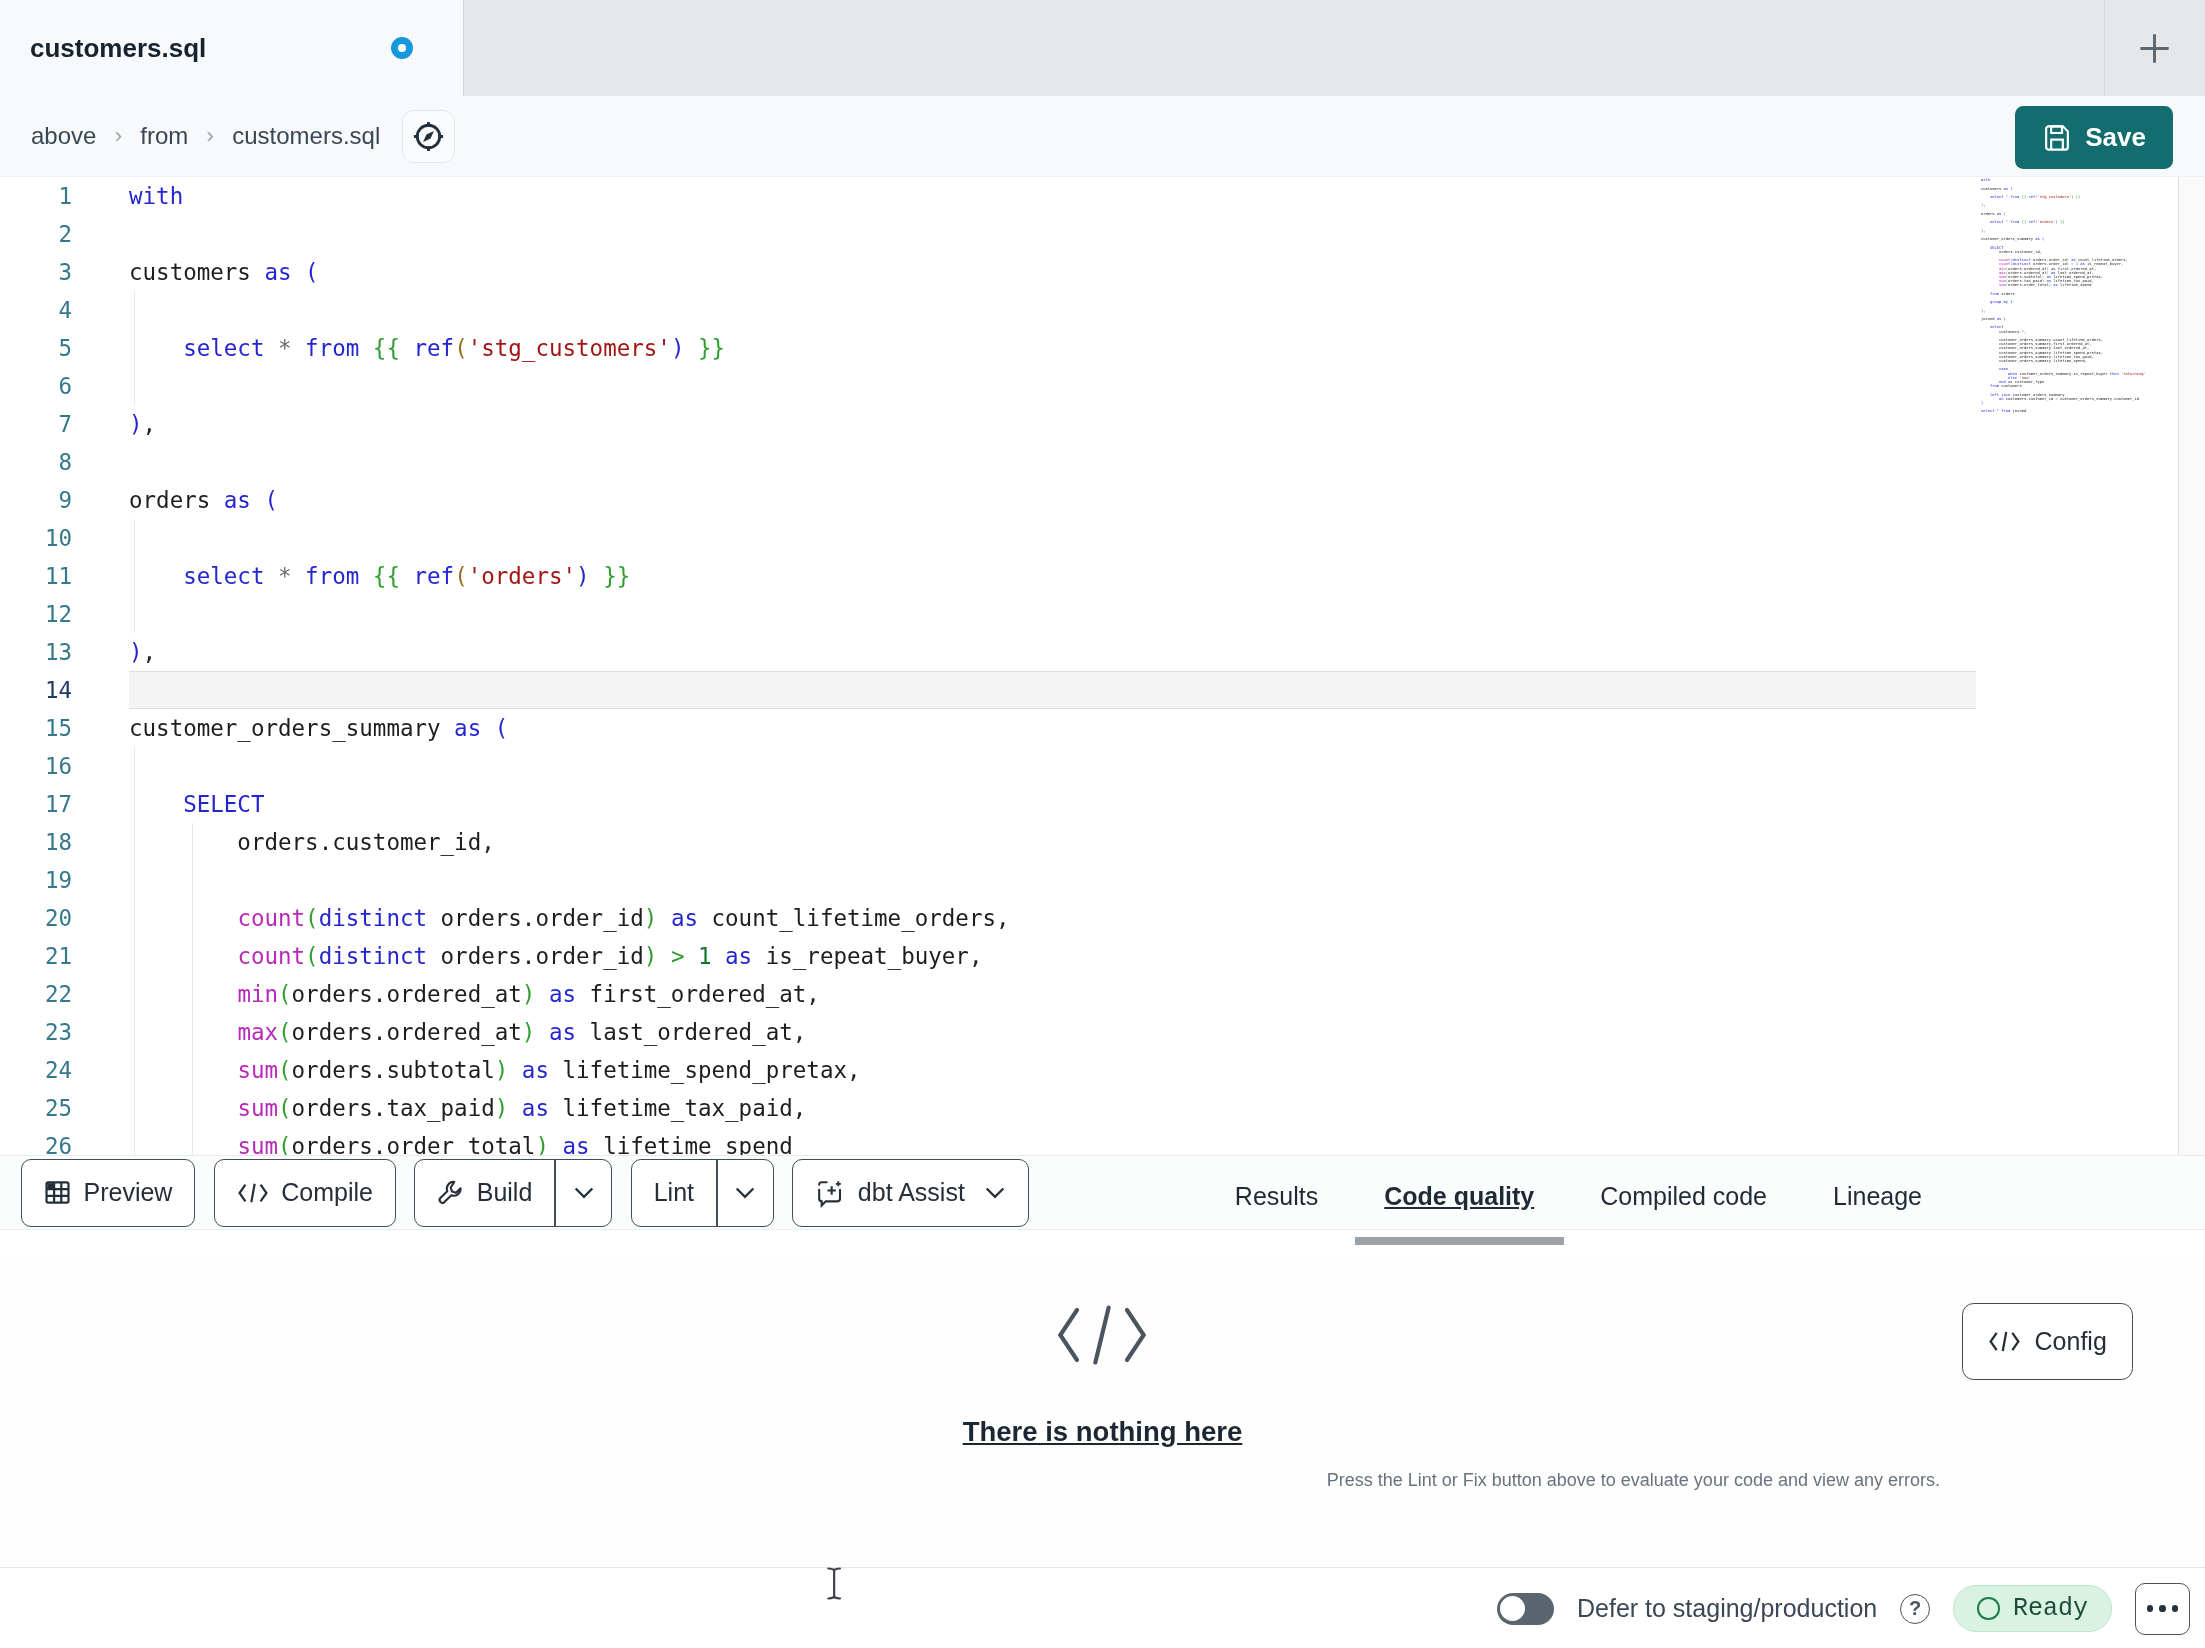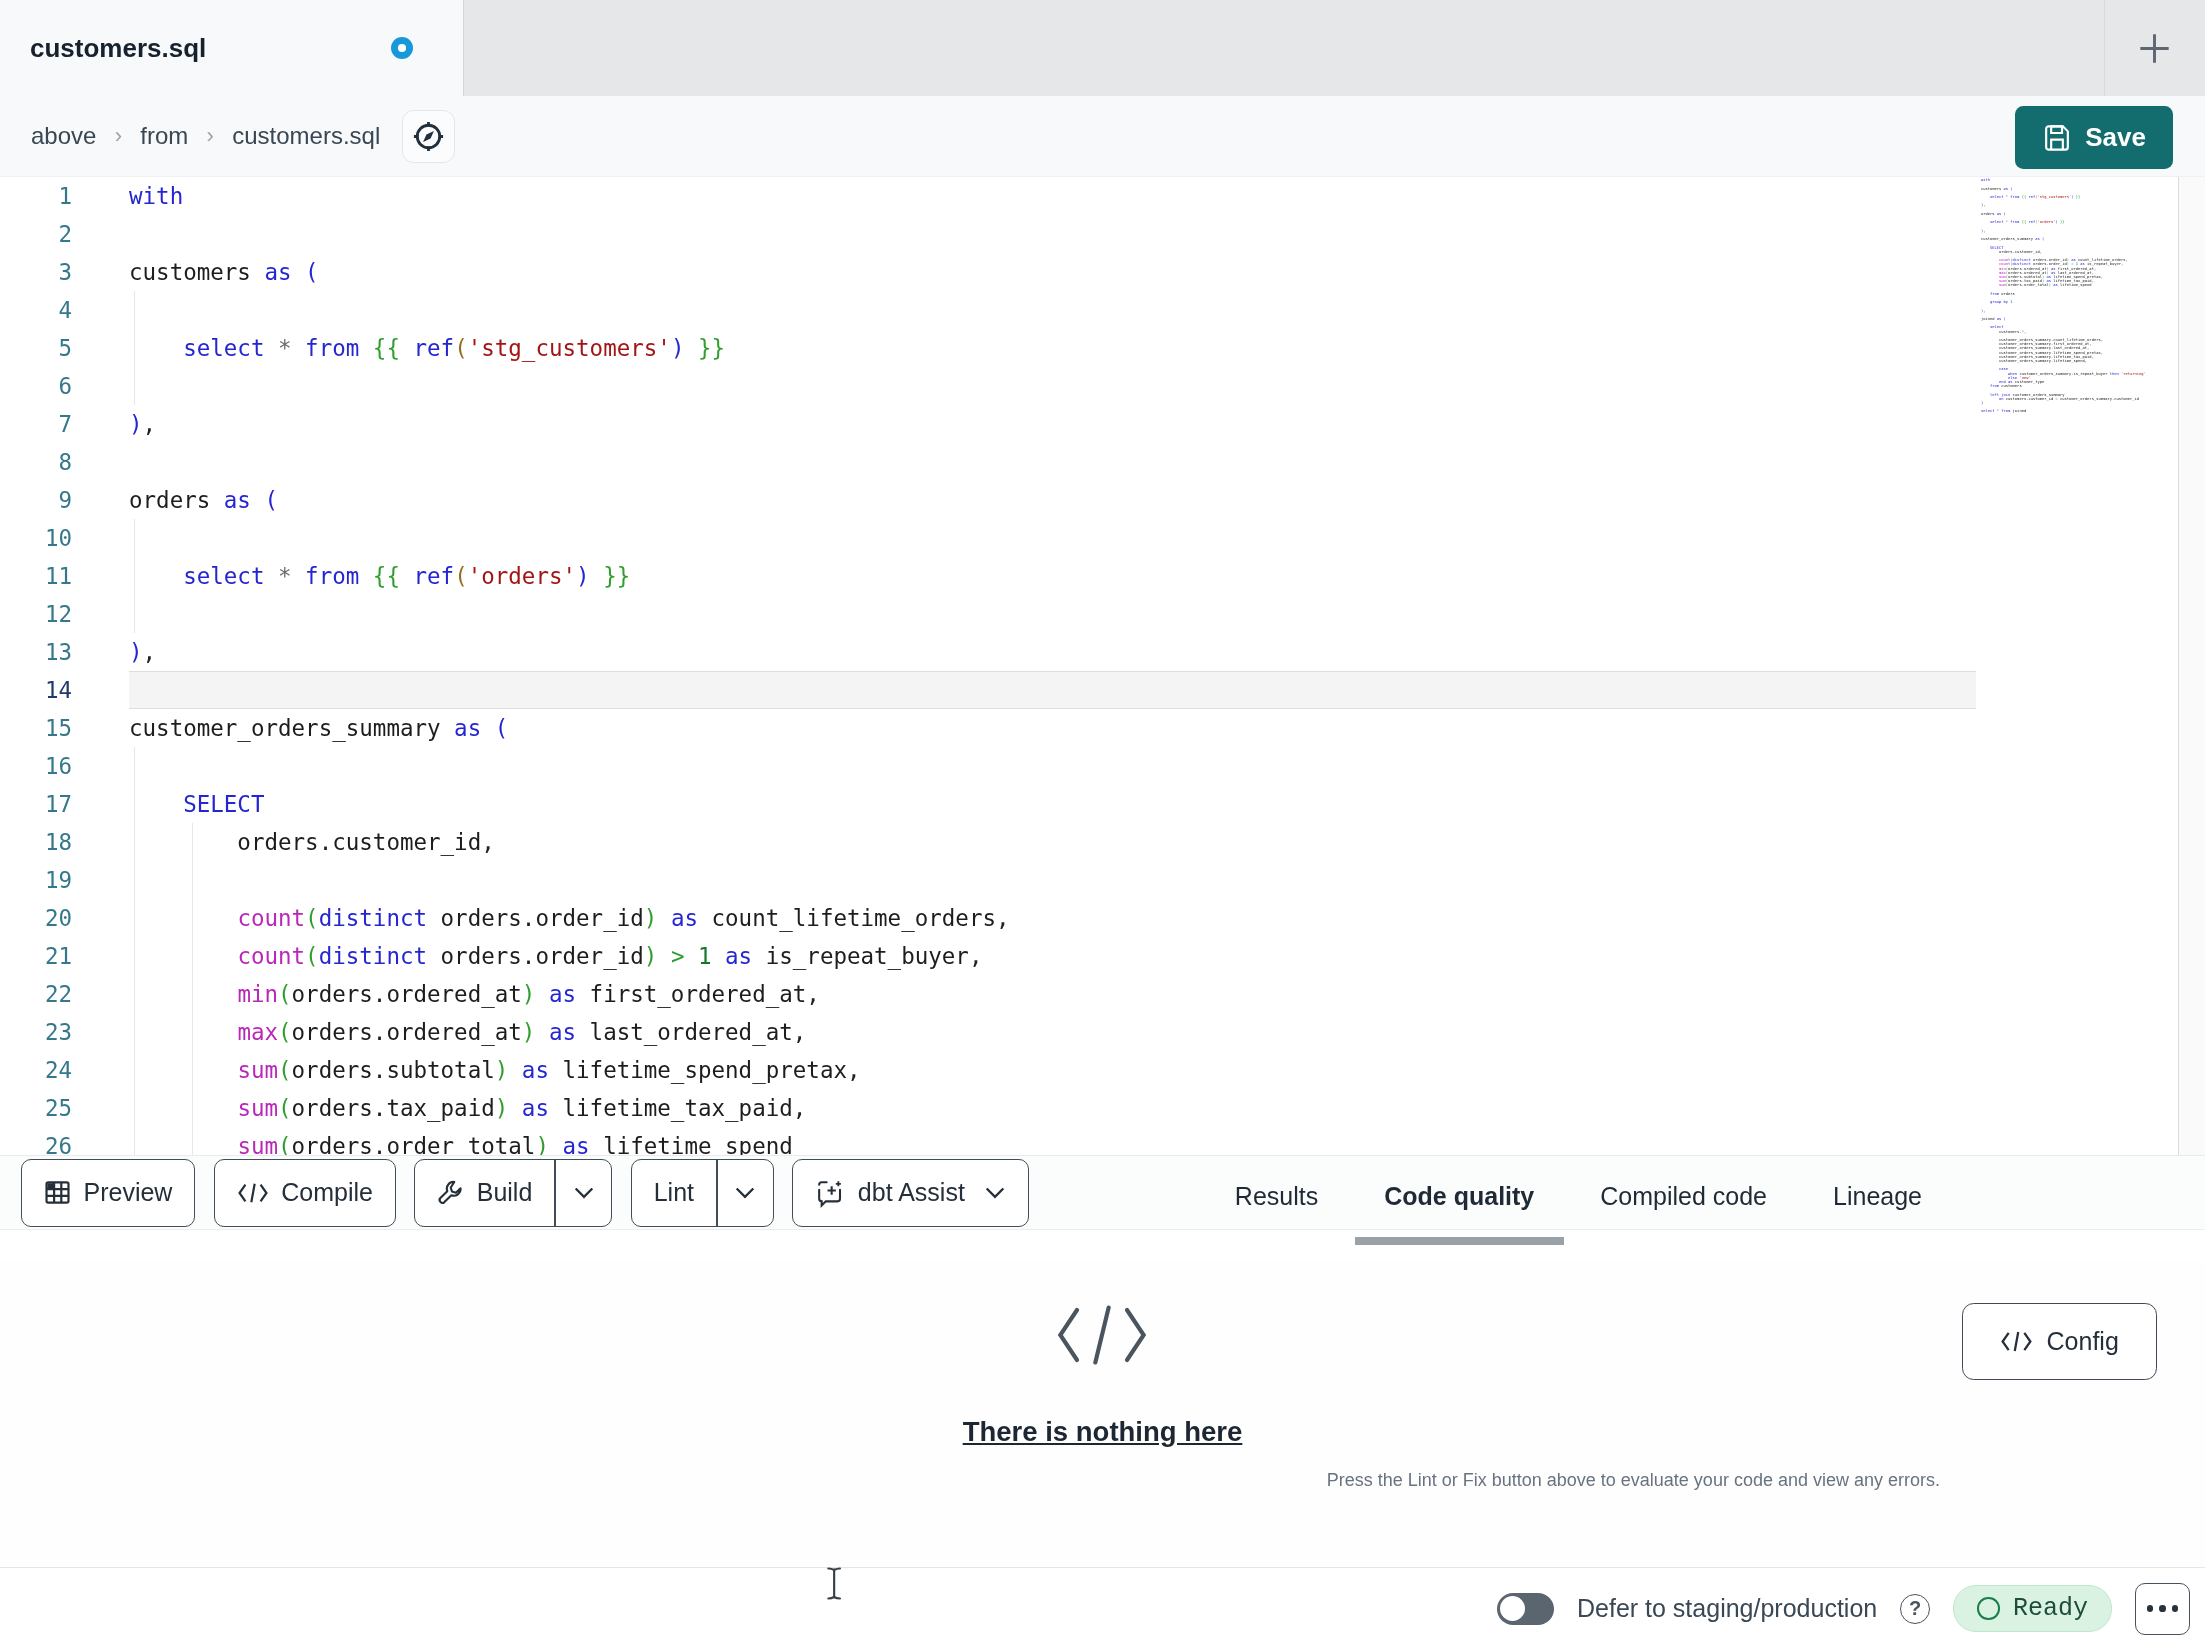--- a/index.html
+++ b/index.html
@@ -57,29 +57,29 @@
   .toolbar{position:absolute;left:0;top:1155px;width:2205px;height:75px;background:#fbfcfc;
     border-top:0.8px solid #e8eaeb;border-bottom:0.8px solid #ededee;display:flex;align-items:center;padding:0 0 0 21px;}
   .tbtn{height:68px;background:#fff;border:1.7px solid var(--btn-border);border-radius:10px;display:flex;align-items:center;
     font-size:25px;color:#242f3a;margin-right:18.3px;font-family:"Liberation Sans",sans-serif;}
   .tbtn .seg{display:flex;align-items:center;gap:12.5px;padding:0 22px;height:100%;}
   .tbtn .divider{width:1.7px;height:100%;background:var(--btn-border);}
   .tbtn .seg.chev{padding:0 16.7px;}
 
   .paneltabs{margin-left:auto;display:flex;height:104px;margin-right:250px;}
   .ptab{display:flex;align-items:center;padding:0 33px;font-size:25px;color:#1f2a37;position:relative;margin-top:8px;}
-  .ptab.active{font-weight:bold;}
+  .ptab.active{font-weight:bold;text-decoration:underline;}
   .ptab.active::after{content:"";position:absolute;left:3.3px;right:3.3px;bottom:0;height:7.5px;background:#9aa1a7;}
 
   
   .panel{position:absolute;left:0;top:1260px;width:2205px;height:307px;background:#fefefe;}
   .empty-icon{position:absolute;left:1052px;top:1305px;width:100px;height:60px;}
   .empty-title{position:absolute;left:0;top:1416px;width:2205px;text-align:center;font-size:27.5px;font-weight:bold;color:#1c2733;text-decoration:underline;}
   .empty-sub{position:absolute;left:0;top:1470px;width:1940px;text-align:right;font-size:18px;color:#68737f;}
-  .config-btn{position:absolute;left:1962px;top:1303px;width:195px;height:77px;border:1.7px solid #3f4a56;border-radius:11.7px;
+  .config-btn{position:absolute;left:1962px;top:1303px;width:171px;height:77px;border:1.7px solid #3f4a56;border-radius:11.7px;
     background:#fff;display:flex;align-items:center;justify-content:center;gap:13.3px;font-size:25px;color:#242f3a;
     font-family:"Liberation Sans",sans-serif;}
 
   
   .statusbar{position:absolute;left:0;top:1567px;width:2205px;height:82px;background:#fff;border-top:0.8px solid #e4e6e8;
     display:flex;align-items:center;justify-content:flex-end;padding-right:15px;gap:23px;}
   .toggle{width:57px;height:32px;border-radius:16px;background:#5b6570;position:relative;flex:0 0 auto;}
   .toggle .knob{position:absolute;left:3.3px;top:3.3px;width:25px;height:25px;border-radius:50%;background:#fff;}
   .defer-label{font-size:25px;color:#3a4754;}
   .help{width:30px;height:30px;border-radius:50%;border:1.7px solid #4a5560;color:#4a5560;font-size:20px;display:flex;

